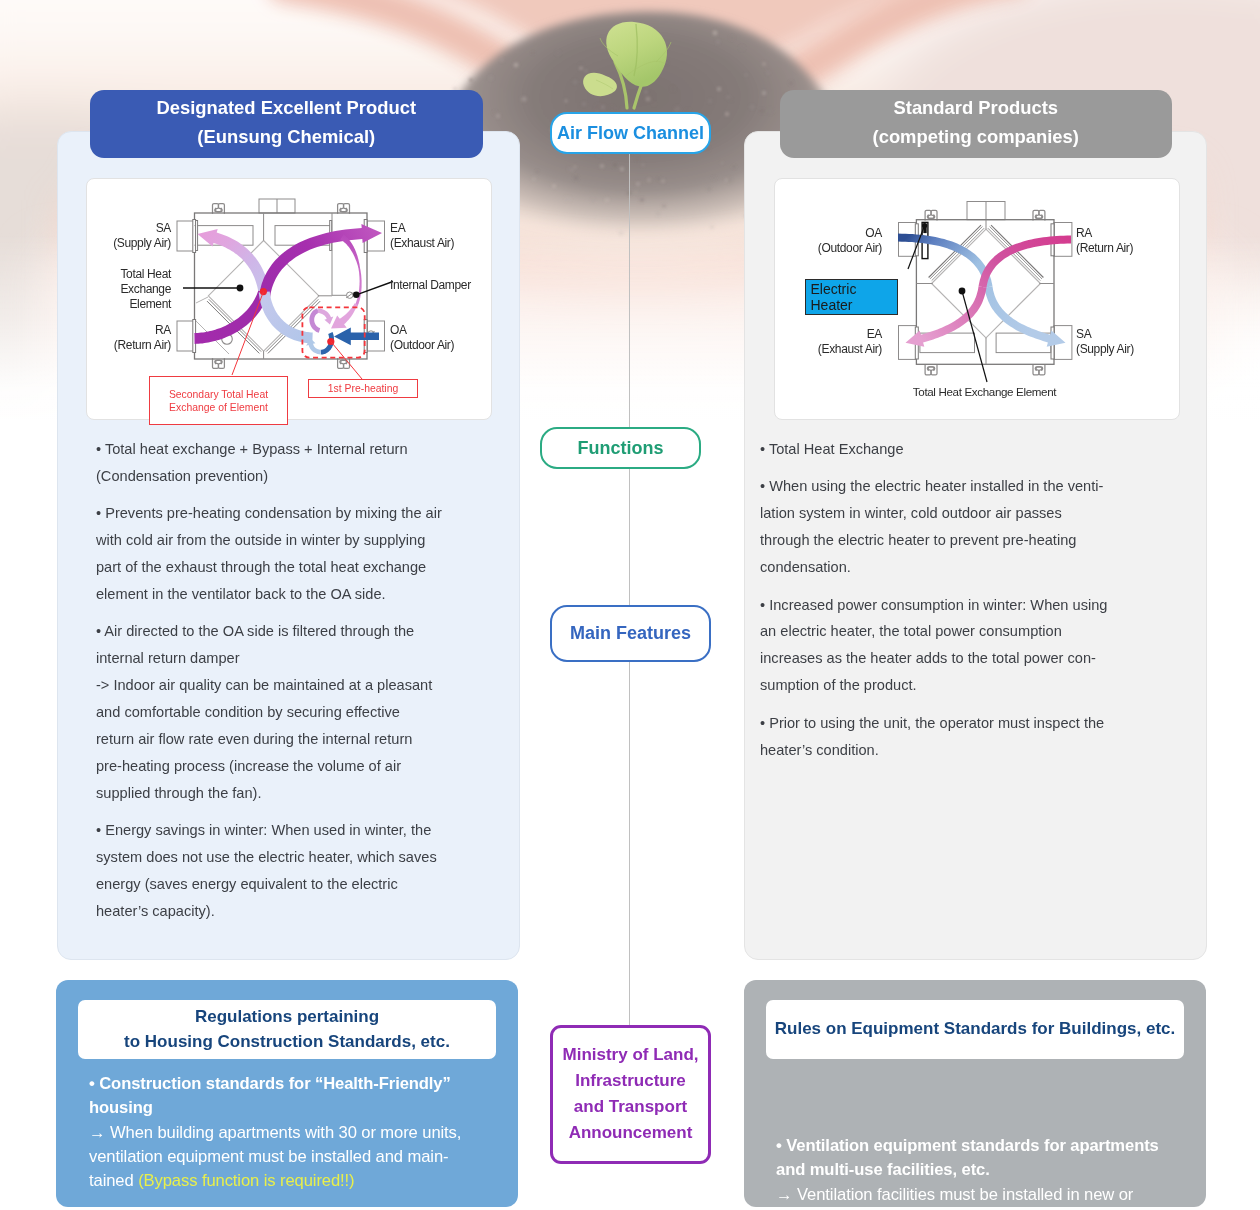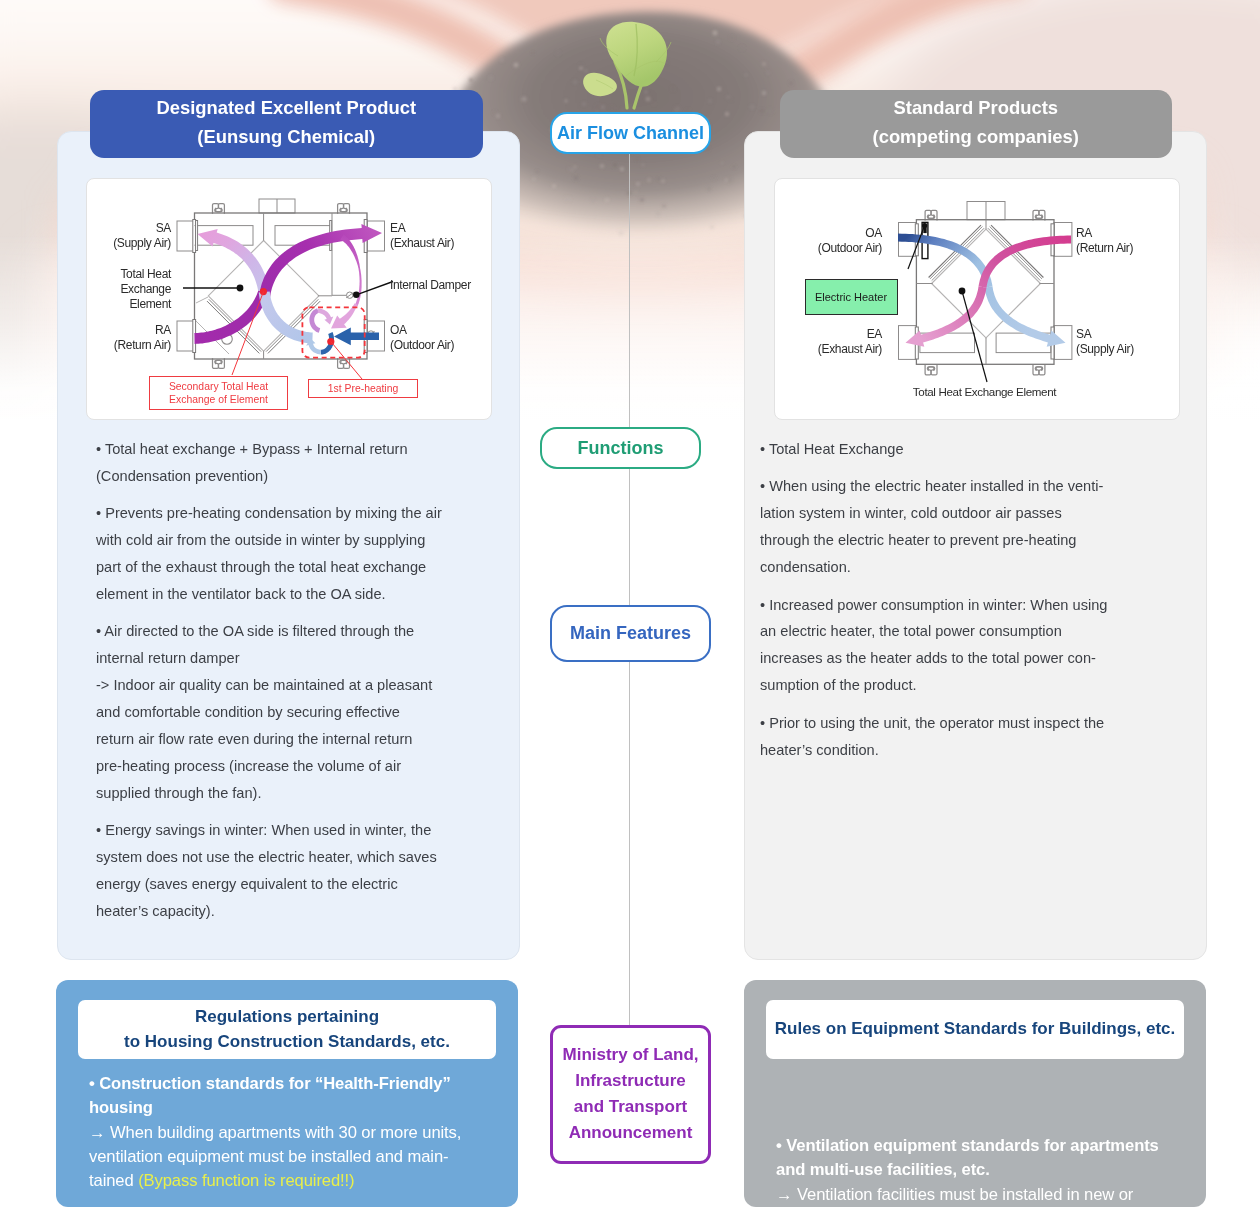--- a/index.html
+++ b/index.html
@@ -24,31 +24,31 @@
   #dboxL{left:86px;top:178px;width:404px;height:240px;}
   #dboxR{left:774px;top:178px;width:404px;height:240px;}
 
   
   .dlab{position:absolute;z-index:5;font-size:12px;color:#2b2b2b;line-height:1.27;white-space:pre;letter-spacing:-0.35px;}
   .dlab.r{text-align:right;}
   .dlab.c{text-align:center;}
   .redbox{position:absolute;z-index:5;border:1.3px solid #ef3b41;color:#ef3b41;
           font-size:10.8px;line-height:1.25;text-align:center;background:#fff;
           display:flex;flex-direction:column;align-items:center;justify-content:center;}
-  .hbox{position:absolute;z-index:5;border:1.2px solid #2b2b2b;color:#1b1b1b;font-size:11px;
-        background:#86efac;display:flex;align-items:center;justify-content:center;padding:17px 5px;}
+  .hbox{position:absolute;z-index:5;border:1.2px solid #2b2b2b;color:#1b1b1b;font-size:14px;
+        background:#0ea5e9;display:flex;align-items:center;justify-content:center;padding:17px 5px;}
 
 
   #dl-sa{left:78px;top:221px;width:93px;}
   #dl-the{left:76px;top:267px;width:95px;}
   #dl-ra{left:78px;top:323px;width:93px;}
   #dl-ea{left:390px;top:221px;width:100px;}
   #dl-damper{left:390px;top:278px;width:100px;}
   #dl-oa{left:390px;top:323px;width:100px;}
-  #dl-sec{left:149px;top:376px;width:139px;height:34px;box-sizing:border-box;font-size:10.4px;}
+  #dl-sec{left:149px;top:376px;width:139px;height:49px;box-sizing:border-box;font-size:10.4px;}
   #dl-pre{left:308px;top:379px;width:110px;height:19px;box-sizing:border-box;font-size:10.4px;}
 
 
   #rl-oa{left:781px;top:226px;width:101px;text-align:right;}
   #rl-ra{left:1076px;top:226px;width:110px;}
   #rl-ea{left:781px;top:327px;width:101px;text-align:right;}
   #rl-sa{left:1076px;top:327px;width:110px;}
   #rl-heat{left:804.5px;top:279px;width:93px;height:21px;box-sizing:border-box;}
   #rl-the{left:878px;top:385px;width:213px;font-size:11.6px;}
 

